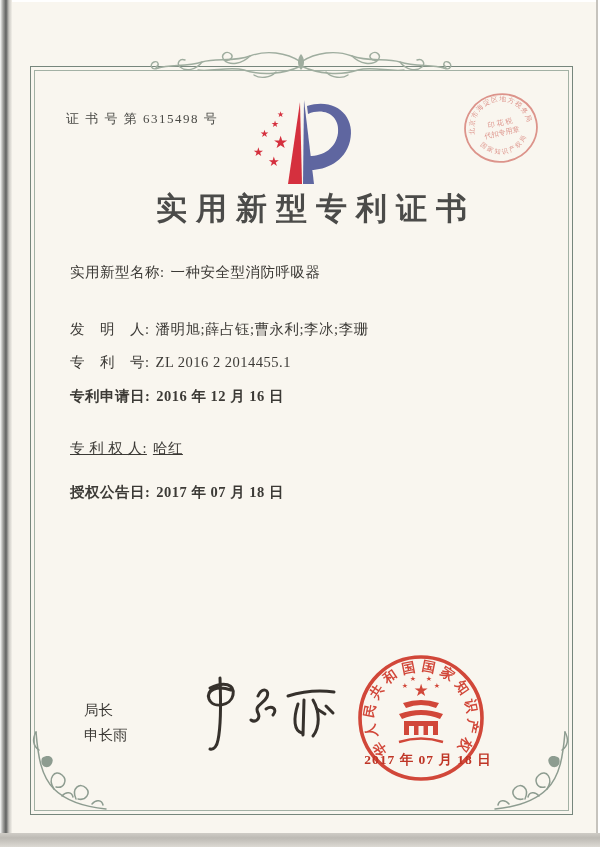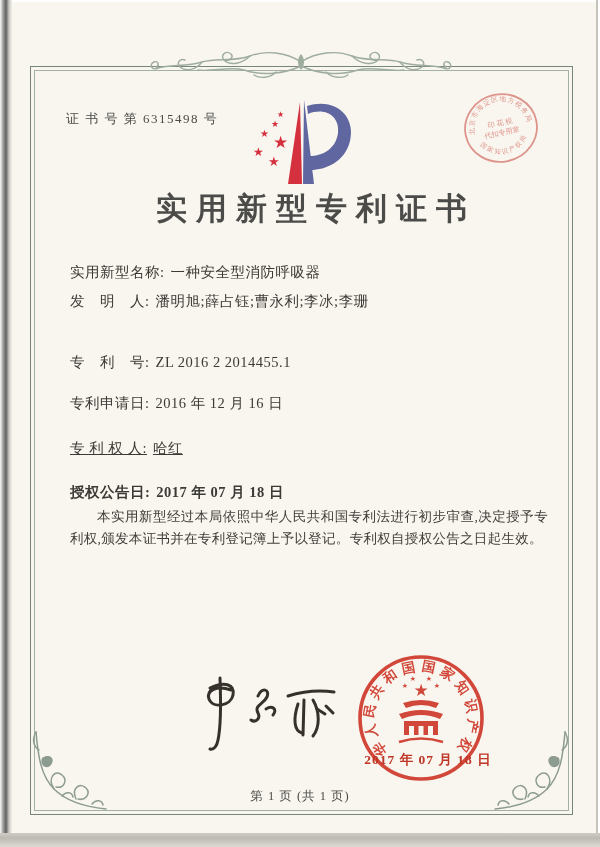--- a/index.html
+++ b/index.html
@@ -109,41 +109,44 @@
     <span class="star" style="left:7px;top:51px;font-size:12px;">★</span>
     <span class="star" style="left:22px;top:60px;font-size:13px;">★</span>
   </div>
 
   <div class="title">实用新型专利证书</div>
 
   <div class="fields">
     <div class="field-row" style="top:0;">
       <span class="lbl">实用新型名称:</span><span>一种安全型消防呼吸器</span>
     </div>
-    <div class="field-row" style="top:29px;">
+    <div class="field-row" style="top:57px;">
       <span class="lbl">发　明　人:</span><span>潘明旭;薛占钰;曹永利;李冰;李珊</span>
     </div>
     <div class="field-row" style="top:90px;">
       <span class="lbl">专　利　号:</span><span>ZL 2016 2 2014455.1</span>
     </div>
-    <div class="field-row" style="top:131px;">
+    <div class="field-row" style="top:124px;font-weight:bold;">
       <span class="lbl">专利申请日:</span><span>2016 年 12 月 16 日</span>
     </div>
     <div class="field-row" style="top:176px;text-decoration:underline;">
       <span class="lbl">专 利 权 人:</span><span>哈红</span>
     </div>
     <div class="field-row" style="top:220px;font-weight:bold;">
       <span class="lbl">授权公告日:</span><span>2017 年 07 月 18 日</span>
     </div>
   </div>
 
   <div class="paras">
-    <p>本实用新型经过本局依照中华人民共和国专利法进行初步审查,决定授予专利权,颁发本证书并在专利登记簿上予以登记。专利权自授权公告之日起生效。</p>
   </div>
 
+  <div class="officer">
+    <div>局长</div>
+    <div>申长雨</div>
+  </div>
 
   <svg class="signature" viewBox="0 0 162 86">
     <g fill="none" stroke="#36312c" stroke-width="3" stroke-linecap="round">
       <path d="M28,14 C42,7 53,10 51,21 C49,32 31,35 27,25 C24,16 35,11 49,16"></path>
       <path d="M38,4 C39,30 39,52 36,66 C35,72 32,76 28,75"></path>
       <path d="M76,22 C80,13 88,15 85,23 C81,31 72,31 76,39 C79,45 73,49 69,46"></path>
       <path d="M84,35 C90,31 96,35 91,41"></path>
       <path d="M106,22 C122,17 138,16 152,18"></path>
       <path d="M116,30 C111,45 112,57 120,59"></path>
       <path d="M122,26 L121,61"></path>
@@ -183,15 +186,14 @@
     <text font-size="7.5" fill="#d8837a" letter-spacing="1.2" font-family="Liberation Serif, DejaVu Serif, serif">
       <textPath href="#taxTop" startOffset="50%" text-anchor="middle">北京市海淀区地方税务局</textPath>
     </text>
     <text font-size="7" fill="#d8837a" letter-spacing="2" font-family="Liberation Serif, DejaVu Serif, serif">
       <textPath href="#taxBottom" startOffset="50%" text-anchor="middle">国家知识产权局</textPath>
     </text>
     <text x="50" y="47" font-size="8" fill="#d8837a" text-anchor="middle" font-family="Liberation Serif, DejaVu Serif, serif">印 花 税</text>
     <text x="50" y="58" font-size="8" fill="#d8837a" text-anchor="middle" font-family="Liberation Serif, DejaVu Serif, serif">代扣专用章</text>
   </svg>
 
-  <div class="page-no">第 1 页 (共 1 页)</div>
 
 </div>
 
 </body></html>

